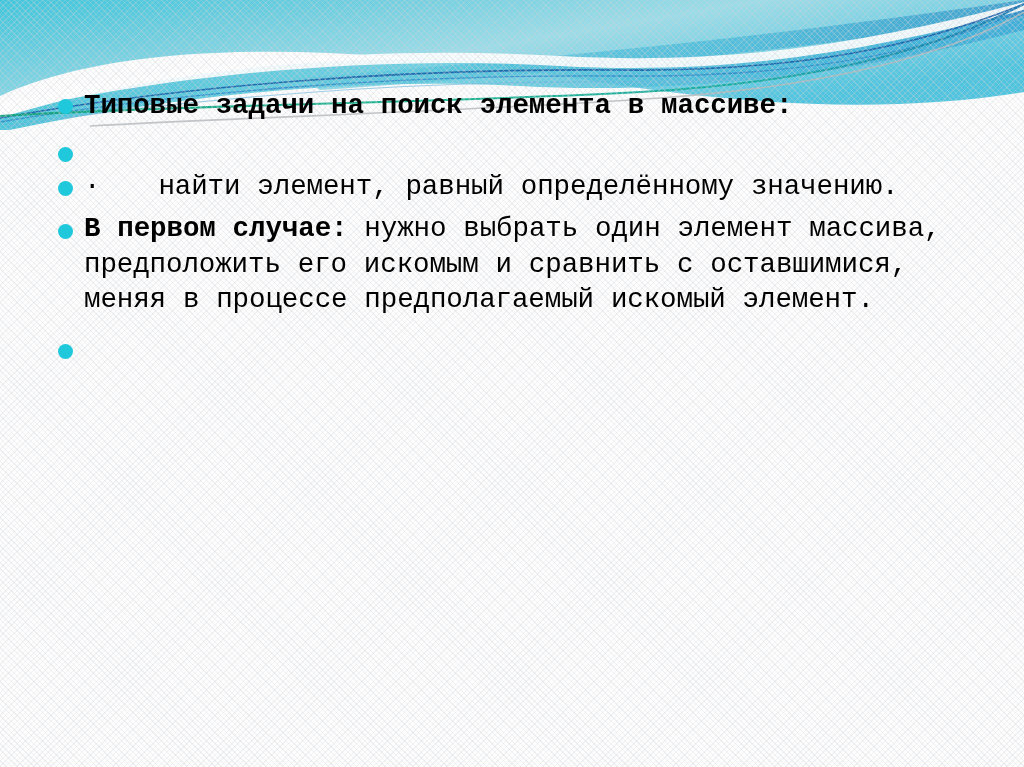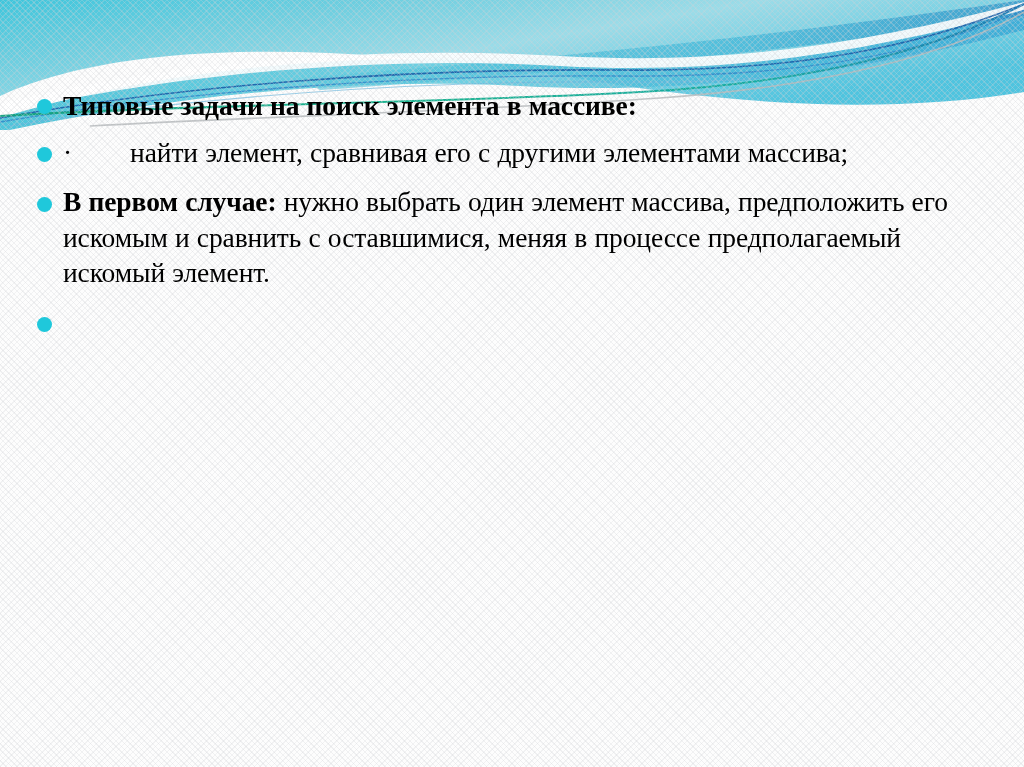--- a/index.html
+++ b/index.html
@@ -62,22 +62,23 @@
     position: absolute;
     top: 88px;
     left: 0;
     width: 1024px;
     z-index: 6;
   }
 
   .bullet-row {
     display: flex;
     align-items: flex-start;
-    padding-left: 37px;
+    padding-left: 58px;
     padding-right: 30px;
+    font-family: Liberation Mono, monospace;
   }
 
   .bullet-dot {
     flex: 0 0 auto;
     width: 15px;
     height: 15px;
     border-radius: 50%;
     background: #1FC8DB;
     margin-right: 11px;
   }
@@ -190,25 +191,28 @@
 
     <div class="bullet-row row-heading">
       <span class="bullet-dot"></span>
       <span class="bullet-text">Типовые задачи на поиск элемента в массиве:</span>
     </div>
 
     <div class="row-spacer"></div>
 
     <div class="bullet-row row-sub">
       <span class="bullet-dot"></span>
-      <span class="bullet-text"><span>·</span><span class="tabgap"></span><span>найти элемент, сравнивая его с другими элементами массива;</span></span>
     </div>
 
     <div class="row-spacer-sm"></div>
 
+    <div class="bullet-row row-sub">
+      <span class="bullet-dot"></span>
+      <span class="bullet-text"><span>·</span><span class="tabgap"></span><span>найти элемент, равный определённому значению.</span></span>
+    </div>
 
     <div class="row-spacer-sm"></div>
 
     <div class="bullet-row row-para">
       <span class="bullet-dot"></span>
       <span class="bullet-text"><b>В первом случае:</b><span> нужно выбрать один элемент массива, предположить его искомым и сравнить с оставшимися, меняя в процессе предполагаемый искомый элемент.</span></span>
     </div>
 
     <div class="row-spacer-sm"></div>
 

